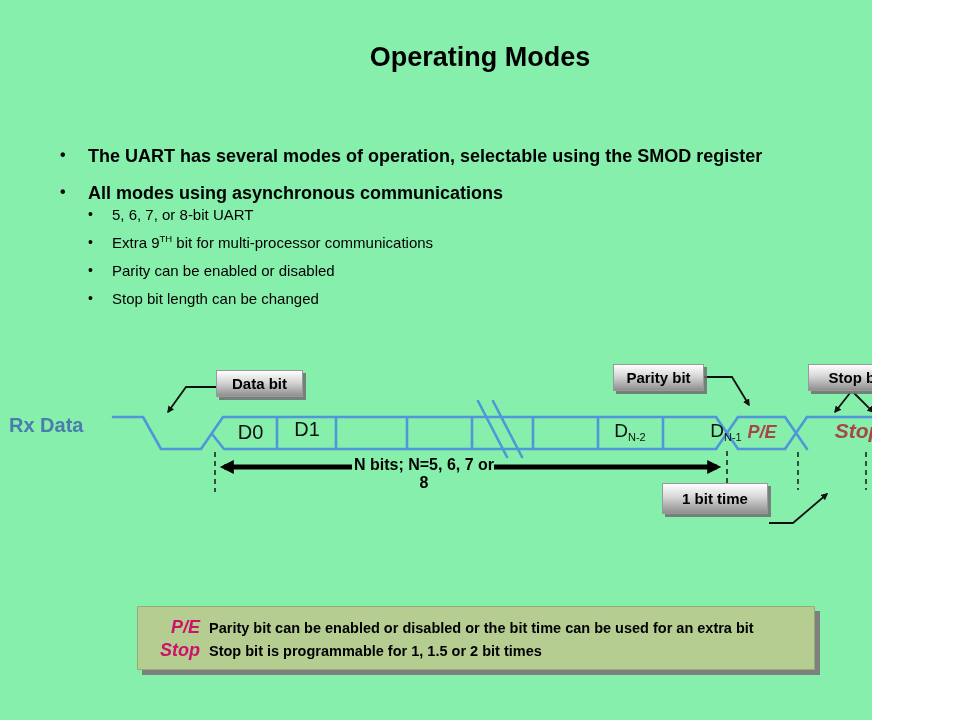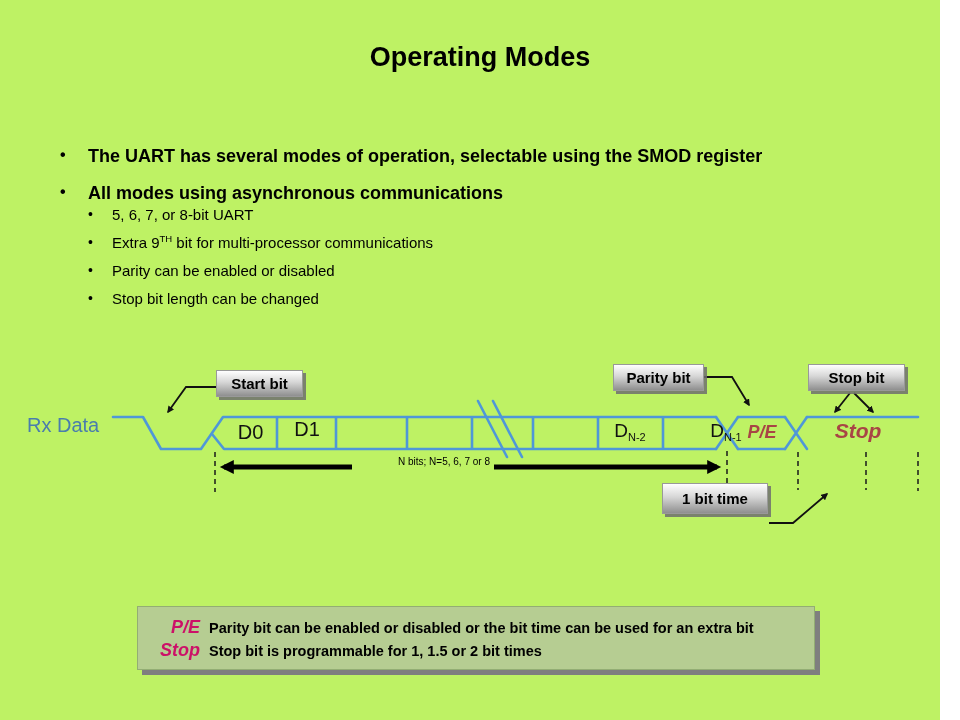--- a/index.html
+++ b/index.html
@@ -1,22 +1,22 @@
 <!DOCTYPE html>
 <html><head>
 <meta charset="utf-8">
 <style>
   * { margin: 0; padding: 0; box-sizing: border-box; }
   html, body { background: #ffffff; }
   body { font-family: "Liberation Sans", sans-serif; }
   .slide {
     position: relative;
-    width: 940px;
+    width: 872px;
     height: 720px;
-    background: #bef264;
+    background: #86efac;
     overflow: hidden;
   }
   .title {
     position: absolute;
     left: 0; top: 42px; width: 960px;
     text-align: center;
     font-size: 27px;
     font-weight: bold;
     color: #000000;
     letter-spacing: 0px;
@@ -31,28 +31,28 @@
   .main-bullet { left: 60px; font-size: 18px; font-weight: bold; }
   .main-bullet .marker { width: 28px; font-size: 16px; }
   .sub-bullet { left: 88px; font-size: 15px; font-weight: normal; }
   .sub-bullet .marker { width: 24px; font-size: 14px; }
   .sub-bullet sup { font-size: 9.5px; vertical-align: super; line-height: 0; }
 
   .diagram-svg { position: absolute; left: 0; top: 0; width: 960px; height: 720px; }
 
   .wave-text { position: absolute; color: #111; text-align: center; }
   .rx-label {
-    position: absolute; left: 27px; top: 414px;
-    font-size: 20px; font-weight: normal; color: #4a7dad;
+    position: absolute; left: 9px; top: 414px;
+    font-size: 20px; font-weight: bold; color: #4a7dad;
   }
   .cell-sub { font-size: 11px; vertical-align: -4px; }
   .red-cell { color: #a84545; font-weight: bold; font-style: italic; }
   .nbits-label {
     position: absolute; left: 350px; top: 456px; width: 148px;
-    text-align: center; font-size: 10px; font-weight: normal; color: #000; margin-left: 20px;
+    text-align: center; font-size: 16px; font-weight: bold; color: #000;
   }
   .glabel {
     position: absolute;
     display: flex; align-items: center; justify-content: center;
     font-size: 15px; font-weight: bold; color: #000;
     background: linear-gradient(180deg, #ffffff 0%, #d6d6d6 45%, #8f8f8f 100%);
     border: 1px solid #999999;
     box-shadow: 3px 3px 0 rgba(110,110,110,0.85);
   }
   .glabel-start  { left: 216px; top: 370px; width: 87px;  height: 27px; }
@@ -162,21 +162,21 @@
   <div class="wave-text" style="left:279px; top:418px; width:56px; font-size:20px;">D1</div>
 
   <div class="wave-text" style="left:598px; top:420px; width:64px; font-size:19px;"><span>D</span><span class="cell-sub">N-2</span></div>
   <div class="wave-text" style="left:664px; top:420px; width:52px; font-size:19px;margin-left:36px;"><span>D</span><span class="cell-sub">N-1</span></div>
 
   <div class="wave-text red-cell" style="left:736px; top:422px; width:52px; font-size:18px;">P/E</div>
   <div class="wave-text red-cell" style="left:820px; top:419px; width:76px; font-size:21px;">Stop</div>
 
   <div class="nbits-label">N bits; N=5, 6, 7 or 8</div>
 
-  <div class="glabel glabel-start">Start bit</div>
+  <div class="glabel glabel-start">Data bit</div>
   <div class="glabel glabel-parity">Parity bit</div>
   <div class="glabel glabel-stop">Stop bit</div>
   <div class="glabel glabel-bittime">1 bit time</div>
 
   <div class="note-box">
     <div class="note-row">
       <span class="term">P/E</span>
       <span class="desc">Parity bit can be enabled or disabled or the bit time can be used for an extra bit</span>
     </div>
     <div class="note-row">

